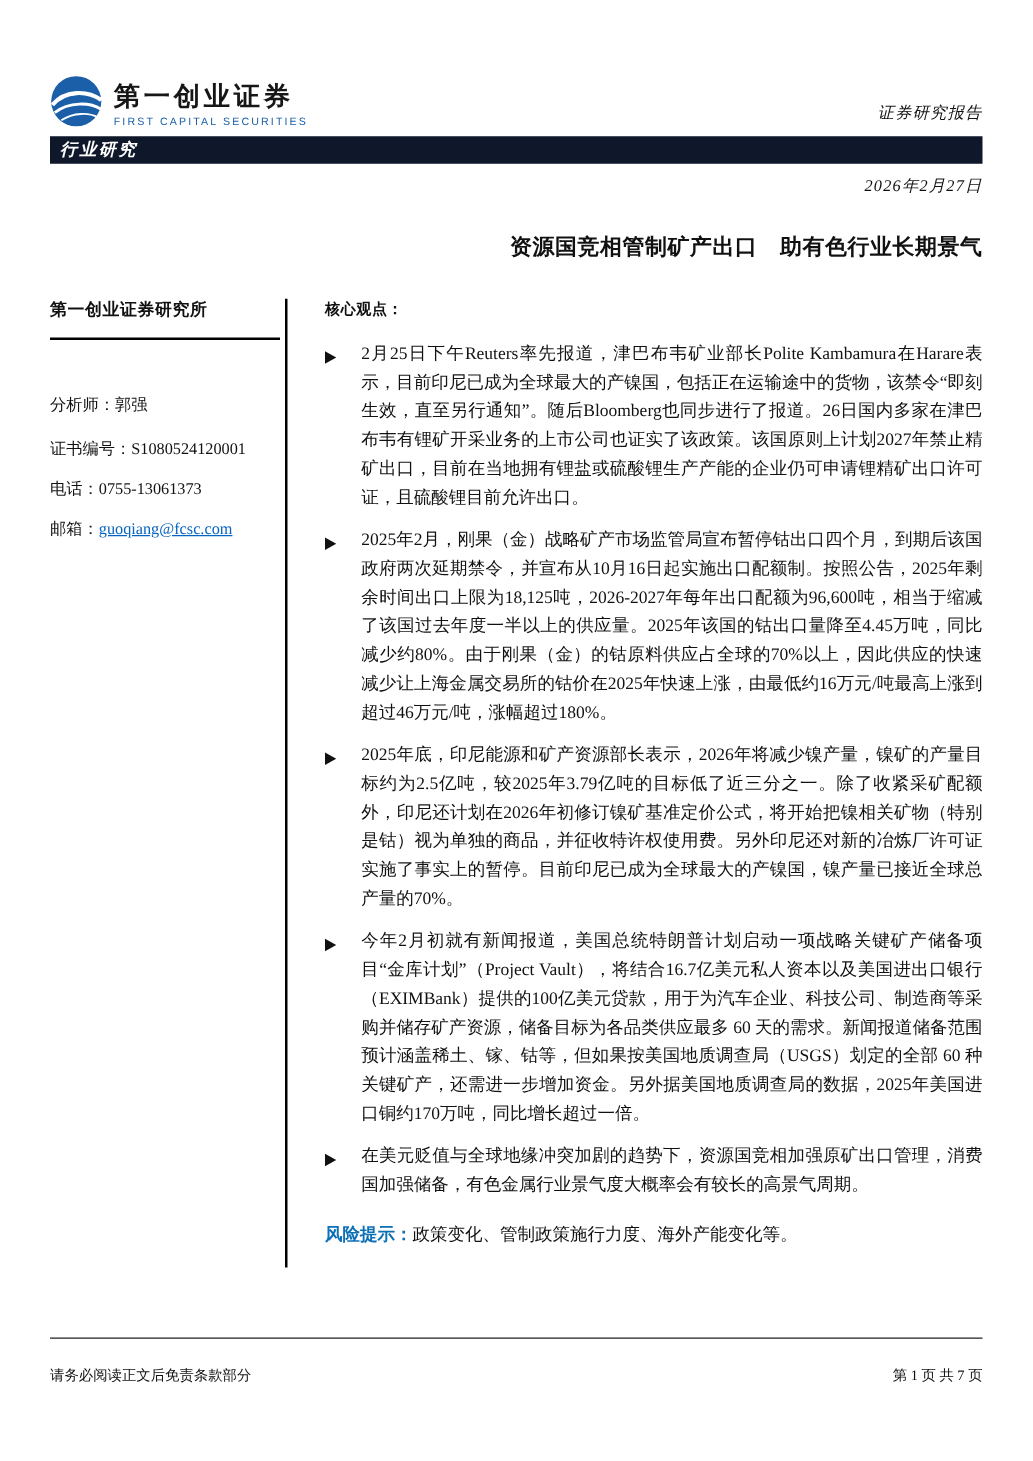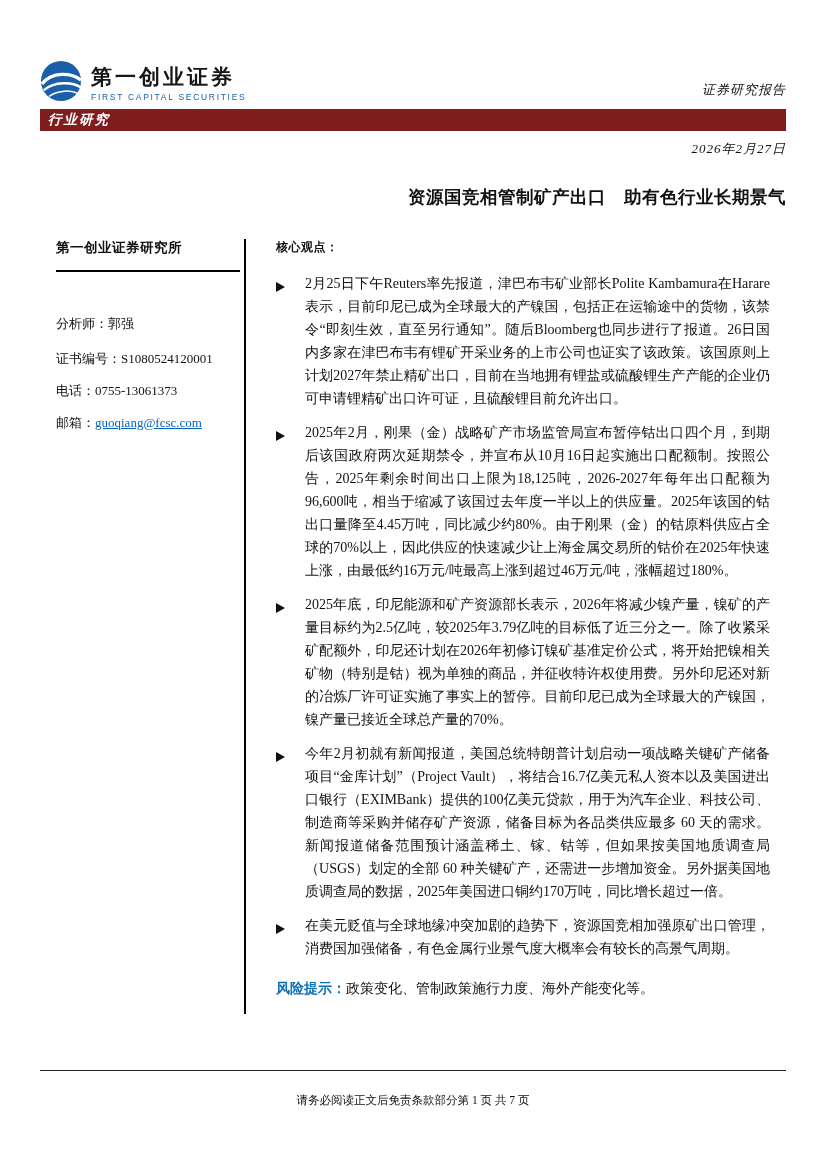--- a/index.html
+++ b/index.html
@@ -8,46 +8,46 @@
     font-family:"Liberation Serif","DejaVu Serif",serif;color:#111;overflow:hidden;
   }
   
   .header{padding:60px 40px 0 40px;}
   .header-top{display:flex;justify-content:space-between;align-items:flex-end;}
   .logo{display:flex;align-items:flex-end;gap:9px;}
   .logo-mark{width:42px;height:42px;flex-shrink:0;}
   .logo-text .cn{font-size:21px;font-weight:bold;letter-spacing:3px;color:#161616;line-height:1.1;}
   .logo-text .en{font-size:8.5px;letter-spacing:1.7px;color:#1a5fa8;font-family:"Liberation Sans",sans-serif;margin-top:3px;}
   .report-type{font-size:13px;font-style:italic;padding-bottom:3px;letter-spacing:1px;}
-  .blue-bar{margin-top:7px;height:22px;background:#7f1d1d;color:#fff;font-size:13.5px;font-weight:bold;
+  .blue-bar{margin-top:7px;height:22px;background:#0f172a;color:#fff;font-size:13.5px;font-weight:bold;
     font-style:italic;line-height:22px;padding-left:8px;letter-spacing:2px;}
   .date-line{text-align:right;font-size:13px;font-style:italic;margin-top:9px;letter-spacing:1px;}
   
   .title{margin:27px 40px 0 226px;text-align:right;font-size:17.5px;font-weight:bold;letter-spacing:0.5px;}
   
-  .content{display:flex;align-items:stretch;padding:0 56px;margin-top:30px;}
+  .content{display:flex;align-items:stretch;padding:0 40px;margin-top:30px;}
   .sidebar{width:184px;flex-shrink:0;}
   .institute{font-size:13.5px;font-weight:bold;letter-spacing:0.5px;}
   .sidebar-rule{border:none;border-top:2px solid #000;margin:13px 0 44px 0;}
   .sidebar-item{font-size:13px;margin-bottom:15px;line-height:1.3;}
   .sidebar-item.analyst{margin-bottom:18px;}
   a.email{color:#0563c1;text-decoration:underline;}
   .vdivider{width:2px;background:#000;margin-left:4px;flex-shrink:0;}
   .main{flex:1;padding-left:30px;min-width:0;}
   .core-title{font-size:12px;font-weight:bold;margin-bottom:16px;letter-spacing:0.5px;}
   .bullet{display:flex;margin-bottom:11px;}
   .bullet .marker{width:29px;flex-shrink:0;padding-top:6px;}
   .bullet .marker::before{content:"";display:inline-block;width:0;height:0;
     border-left:9px solid #111;border-top:5px solid transparent;border-bottom:5px solid transparent;}
   .bullet .btext{font-size:14px;line-height:23px;text-align:justify;margin:0;}
   .risk{margin-top:17px;font-size:14px;line-height:23px;}
   .risk .risk-label{color:#0d6fb6;font-weight:bold;}
   
   .footer{position:absolute;left:40px;right:40px;bottom:0;height:76px;border-top:1.5px solid #222;
-    padding-top:22px;display:flex;justify-content:center;font-size:11.5px;}
+    padding-top:22px;display:flex;justify-content:space-between;font-size:11.5px;}
 </style>
 </head>
 <body>
 
 <div class="page">
 
   <div class="header">
     <div class="header-top">
       <div class="logo">
         <svg class="logo-mark" viewBox="0 0 44 44" xmlns="http://www.w3.org/2000/svg">

